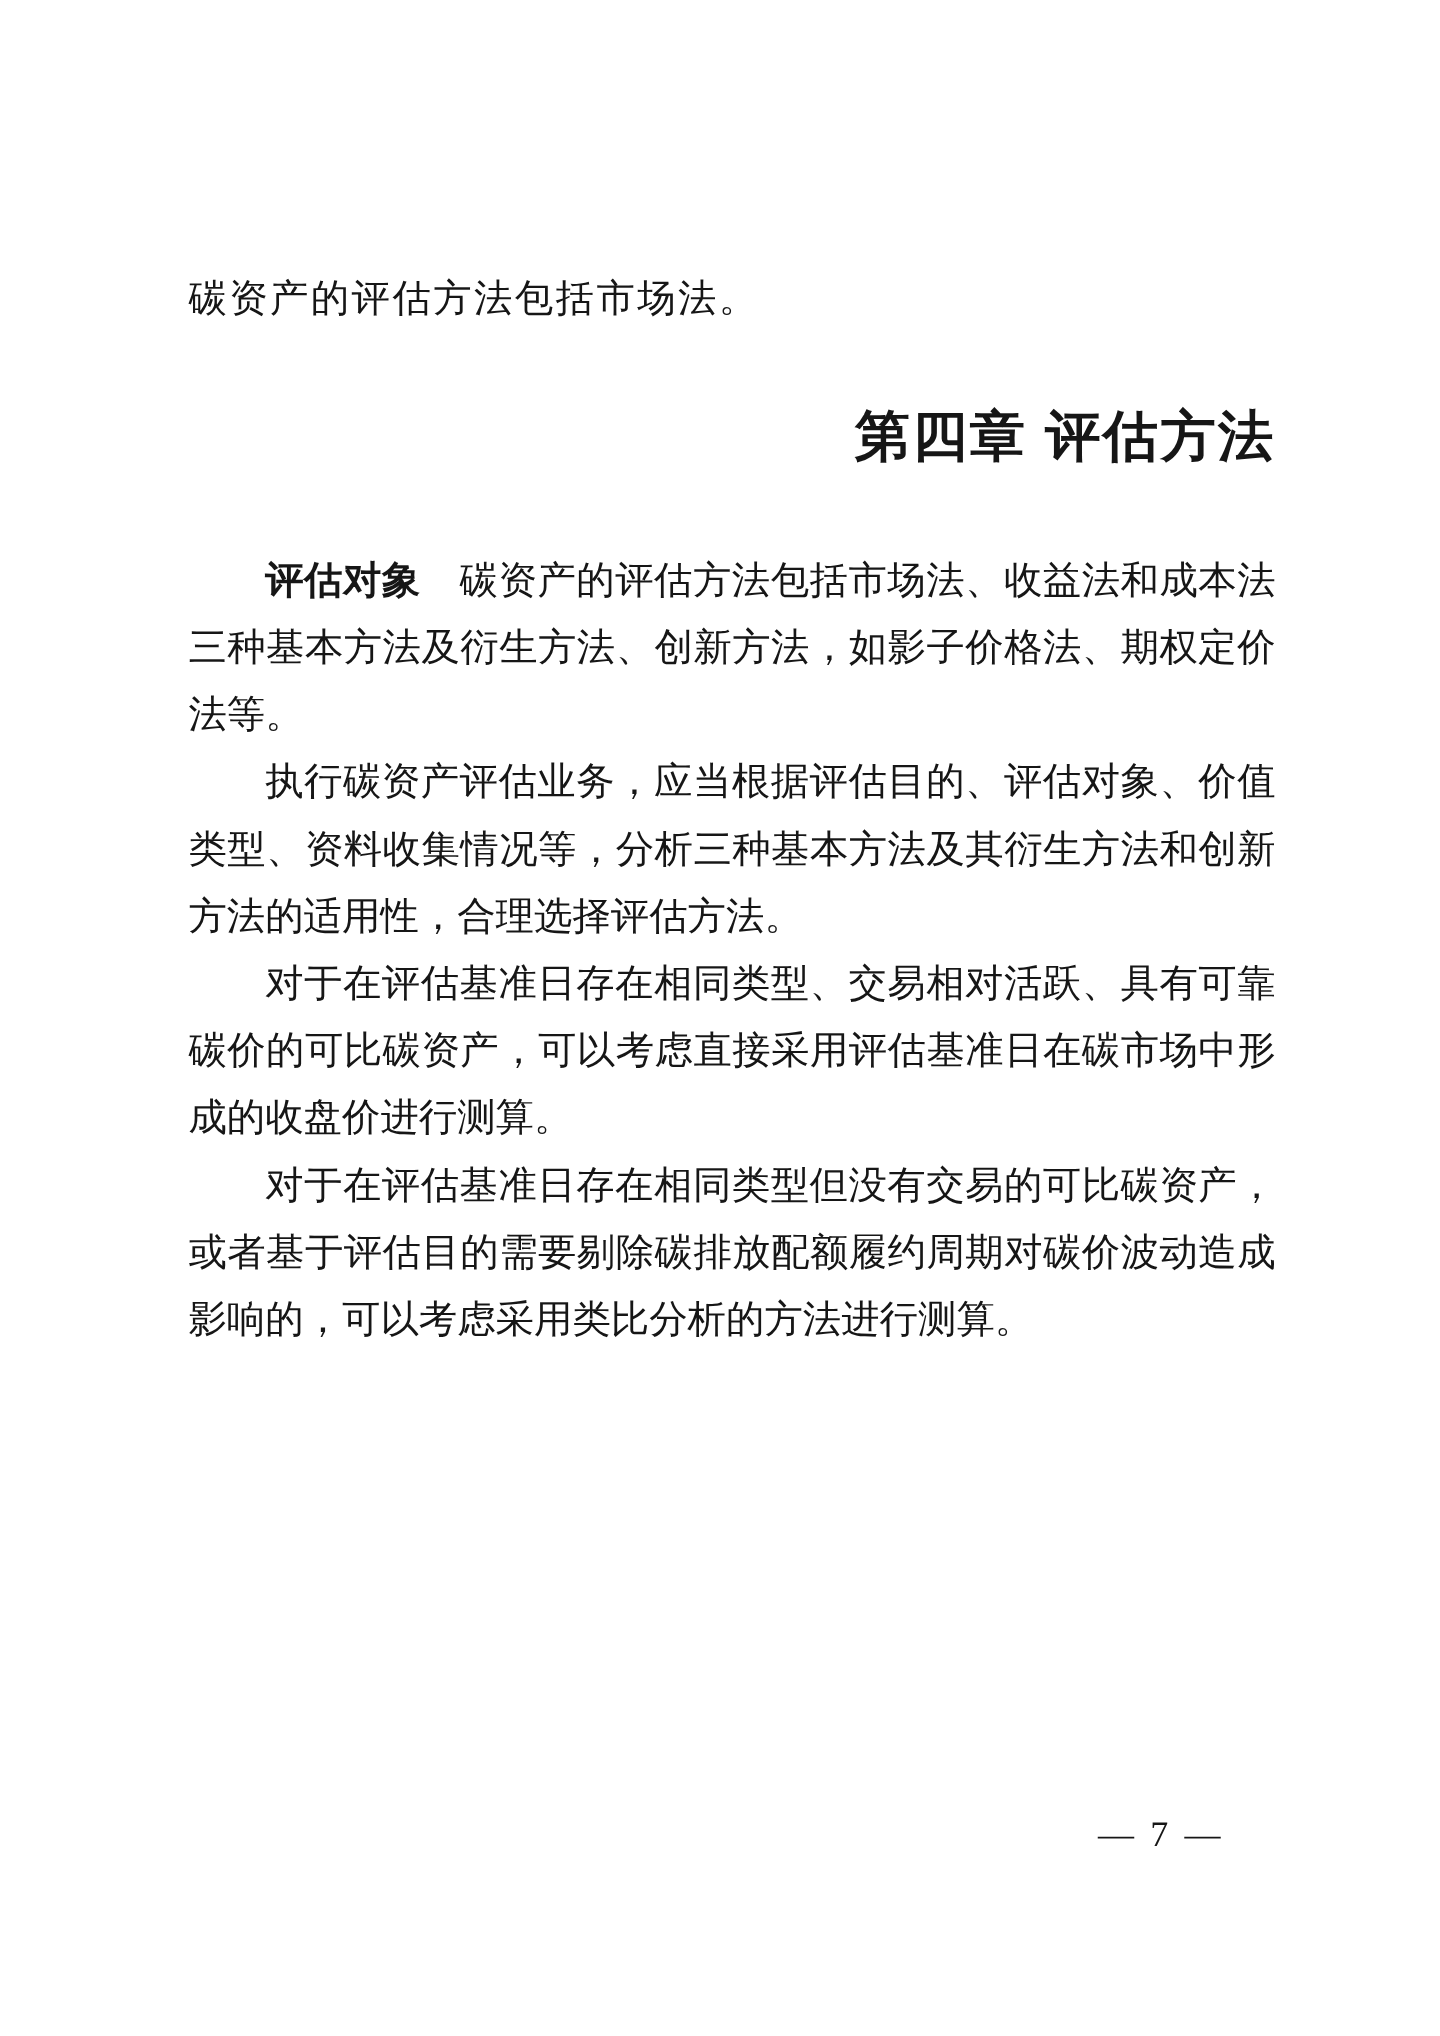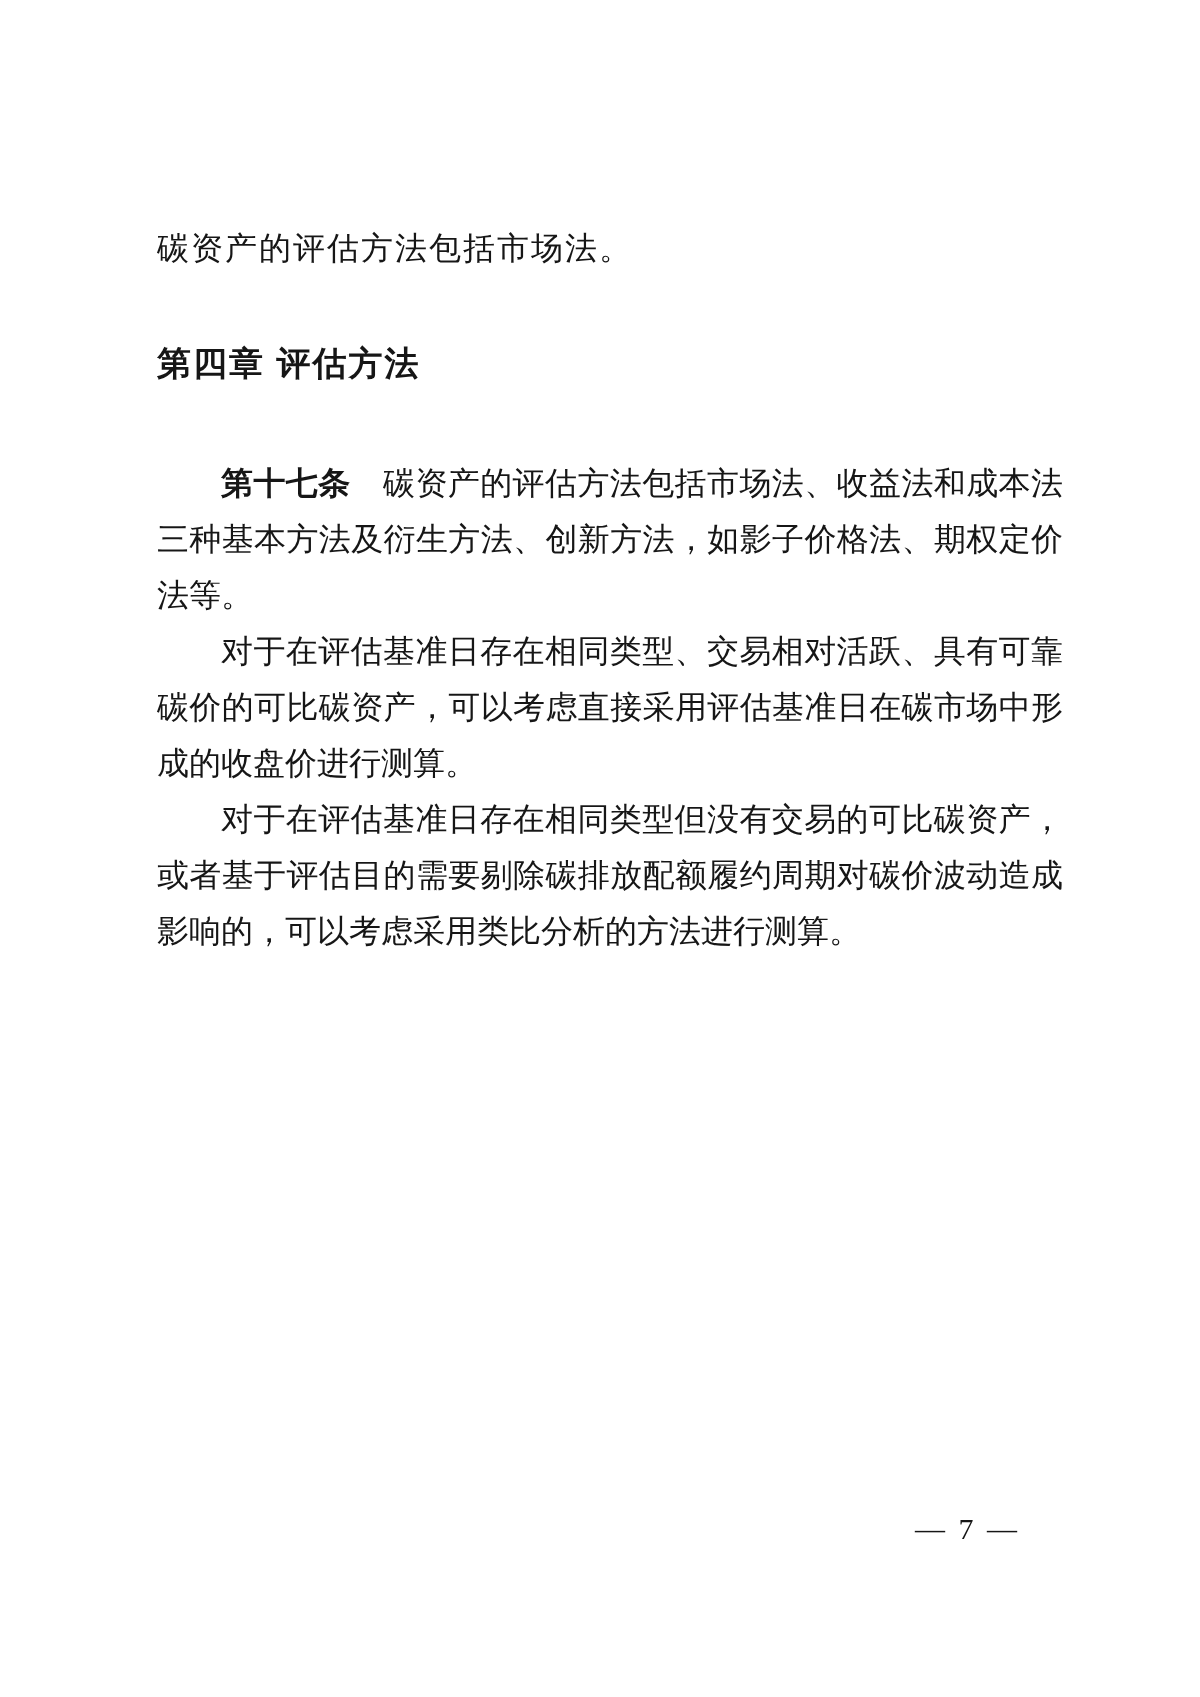--- a/index.html
+++ b/index.html
@@ -22,24 +22,24 @@
     font-size: 32px;
     line-height: 56px;
     letter-spacing: 2px;
     text-align: left;
   }
   .chapter-heading {
     margin-top: 57px;
     margin-bottom: 62px;
     font-family: "Liberation Sans", "DejaVu Sans", sans-serif;
     font-weight: bold;
-    font-size: 34px;
+    font-size: 46px;
     line-height: 60px;
     letter-spacing: 2px;
-    text-align: left;
+    text-align: right;
   }
   .article-para {
     font-size: 32px;
     line-height: 56px;
     text-align: justify;
     text-indent: 64px;
     word-break: normal;
   }
   .article-para .article-number {
     font-weight: bold;
@@ -58,22 +58,23 @@
 </style>
 </head>
 <body>
 
 <div class="text-column">
 
   <p class="continuation-line">碳资产的评估方法包括市场法。</p>
 
   <h2 class="chapter-heading">第四章 评估方法</h2>
 
-  <p class="article-para"><span class="article-number">第十七条</span><span class="article-text">碳资产的评估方法包括市场法、收益法和成本法三种基本方法及衍生方法、创新方法，如影子价格法、期权定价法等。</span></p>
+  <p class="article-para"><span class="article-number">评估对象</span><span class="article-text">碳资产的评估方法包括市场法、收益法和成本法三种基本方法及衍生方法、创新方法，如影子价格法、期权定价法等。</span></p>
 
+  <p class="article-para"><span class="article-number"></span><span class="article-text">执行碳资产评估业务，应当根据评估目的、评估对象、价值类型、资料收集情况等，分析三种基本方法及其衍生方法和创新方法的适用性，合理选择评估方法。</span></p>
 
 
   <p class="article-para"><span class="article-number"></span><span class="article-text">对于在评估基准日存在相同类型、交易相对活跃、具有可靠碳价的可比碳资产，可以考虑直接采用评估基准日在碳市场中形成的收盘价进行测算。</span></p>
 
   <p class="article-para"><span class="article-number"></span><span class="article-text">对于在评估基准日存在相同类型但没有交易的可比碳资产，或者基于评估目的需要剔除碳排放配额履约周期对碳价波动造成影响的，可以考虑采用类比分析的方法进行测算。</span></p>
 
 
 </div>
 
 <div class="page-number">— 7 —</div>

